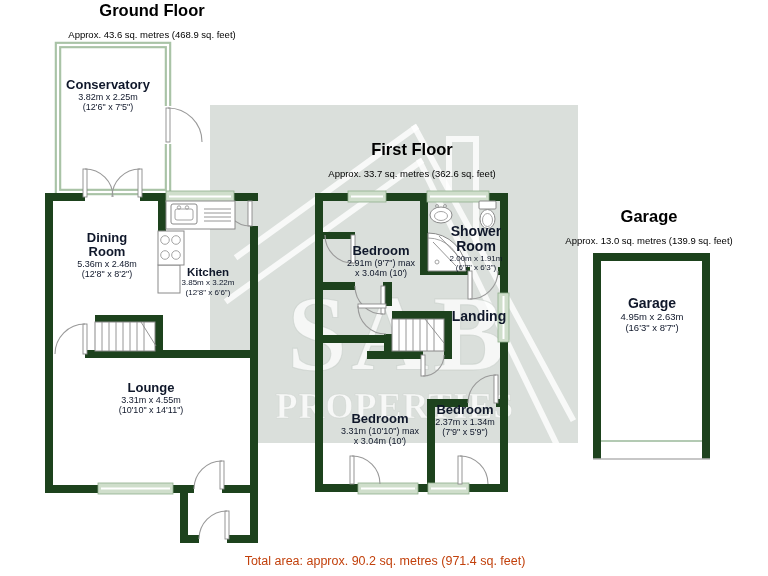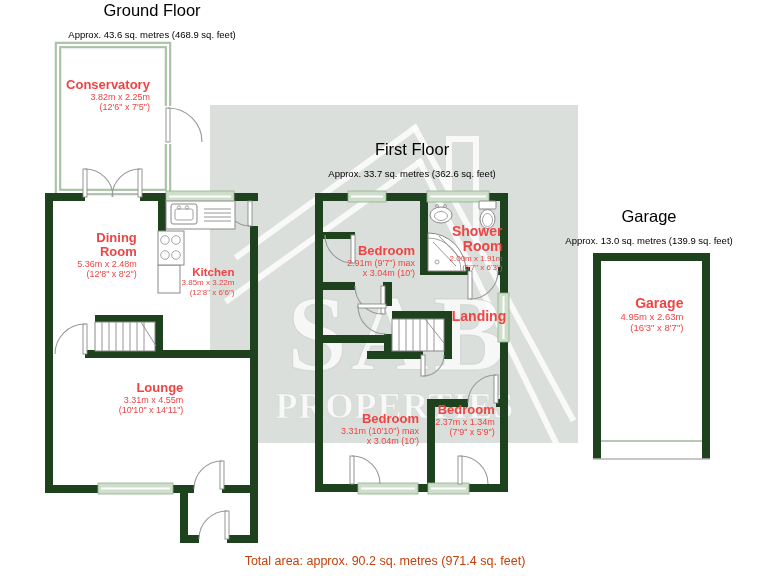--- a/index.html
+++ b/index.html
@@ -23,23 +23,23 @@
   .wm-line{fill:none;stroke:rgba(255,255,255,.8);stroke-width:6;stroke-linecap:square}
   .wm-sab{font-family:"Liberation Serif",serif;font-weight:bold;font-size:108px;letter-spacing:4px;
           fill:rgba(255,255,255,.75);stroke:rgba(195,202,196,.55);stroke-width:1}
   .wm-prop{font-family:"Liberation Serif",serif;font-weight:bold;font-size:36px;letter-spacing:1px;
           fill:rgba(255,255,255,.78);stroke:rgba(195,202,196,.5);stroke-width:.6}
   .gdoor{stroke:#9ab89a;stroke-width:1.5}
   .gbase{stroke:#b5b5b5;stroke-width:1.5}
 
   
   .section-head{position:absolute;transform:translateX(-50%);text-align:center;color:#000;white-space:nowrap}
-  .section-head .st{font-weight:normal;font-size:16.5px;line-height:1.05}
+  .section-head .st{font-weight:bold;font-size:16.5px;line-height:1.05}
   .section-head .ss{font-size:9.5px;margin-top:10px}
-  .room-label{position:absolute;transform:translateX(-50%);text-align:right;color:#ef4444}
+  .room-label{position:absolute;transform:translateX(-50%);text-align:center;color:#0f172a}
   .room-label .name{font-weight:bold;font-size:13px;line-height:1.06;white-space:pre-line}
   .room-label .dims{font-size:9px;line-height:1.18;white-space:nowrap}
   .room-label.small .name{font-size:11.5px}
   .room-label.small .dims{font-size:8px}
   .room-label.big .name{font-size:14px}
   .footer{position:absolute;left:385px;top:554px;transform:translateX(-50%);
           font-size:12.5px;color:#c2410c;white-space:nowrap}
 </style>
 </head>
 <body>

